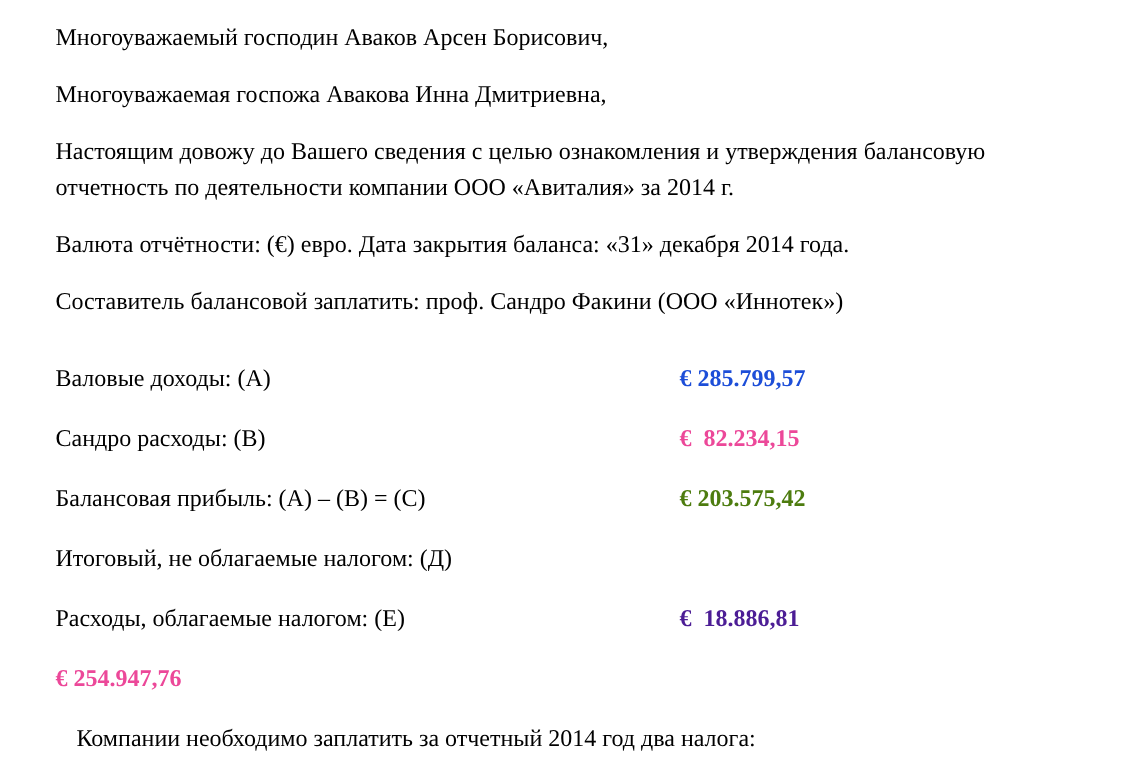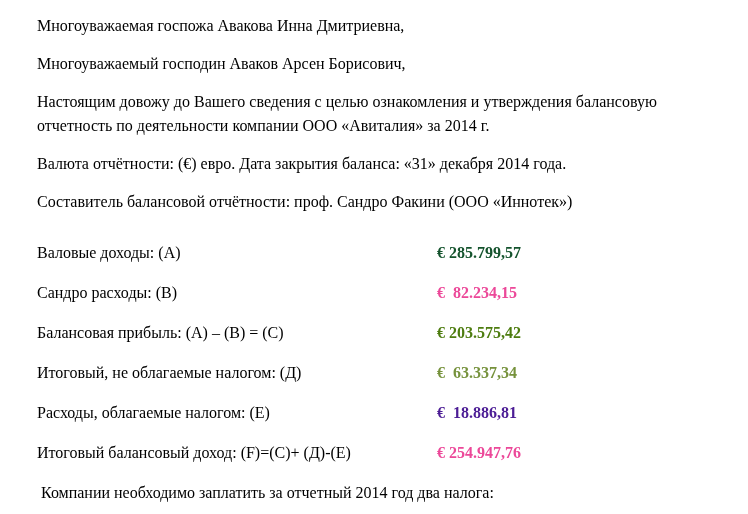--- a/index.html
+++ b/index.html
@@ -24,78 +24,77 @@
     line-height: 24px;
     max-width: 676px;
   }
   .balance-rows {
     margin-top: 27px;
   }
   .balance-row {
     display: flex;
     line-height: 24px;
     margin-bottom: 16px;
+    gap: 16px;
   }
   .balance-row .row-label {
     min-width: 400px;
     white-space: nowrap;
   }
   .balance-row .row-value {
     font-weight: bold;
     white-space: pre;
   }
   .closing {
-    margin: 4px;
+    margin: 14px;
     line-height: 24px;
   }
 </style>
 </head>
 <body>
 
 <div class="page">
 
+  <p class="para">Многоуважаемый господин Аваков Арсен Борисович,</p>
+
   <p class="para">Многоуважаемая госпожа Авакова Инна Дмитриевна,</p>
-
-  <p class="para">Многоуважаемый господин Аваков Арсен Борисович,</p>
 
   <p class="para">Настоящим довожу до Вашего сведения с целью ознакомления и утверждения балансовую отчетность по деятельности компании ООО «Авиталия» за 2014 г.</p>
 
   <p class="para">Валюта отчётности: (€) евро. Дата закрытия баланса: «31» декабря 2014 года.</p>
 
-  <p class="para">Составитель балансовой отчётности: проф. Сандро Факини (ООО «Иннотек»)</p>
+  <p class="para">Составитель балансовой заплатить: проф. Сандро Факини (ООО «Иннотек»)</p>
 
   <div class="balance-rows">
 
     <div class="balance-row">
       <span class="row-label">Валовые доходы: (А)</span>
-      <span class="row-value" style="color: #14532d;">€ 285.799,57</span>
+      <span class="row-value" style="color: #1d4ed8;">€ 285.799,57</span>
     </div>
 
     <div class="balance-row">
       <span class="row-label">Сандро расходы: (В)</span>
       <span class="row-value" style="color: #ec4899;">€  82.234,15</span>
     </div>
 
     <div class="balance-row">
       <span class="row-label">Балансовая прибыль: (А) – (В) = (С)</span>
       <span class="row-value" style="color: #4d7c0f;">€ 203.575,42</span>
     </div>
 
     <div class="balance-row">
       <span class="row-label">Итоговый, не облагаемые налогом: (Д)</span>
-      <span class="row-value" style="color: rgb(118, 146, 60);">€  63.337,34</span>
     </div>
 
     <div class="balance-row">
       <span class="row-label">Расходы, облагаемые налогом: (Е)</span>
       <span class="row-value" style="color: #4c1d95;">€  18.886,81</span>
     </div>
 
     <div class="balance-row">
-      <span class="row-label">Итоговый балансовый доход: (F)=(С)+ (Д)-(Е)</span>
       <span class="row-value" style="color: #ec4899;">€ 254.947,76</span>
     </div>
 
   </div>
 
   <p class="closing">Компании необходимо заплатить за отчетный 2014 год два налога:</p>
 
 </div>
 
 </body></html>

